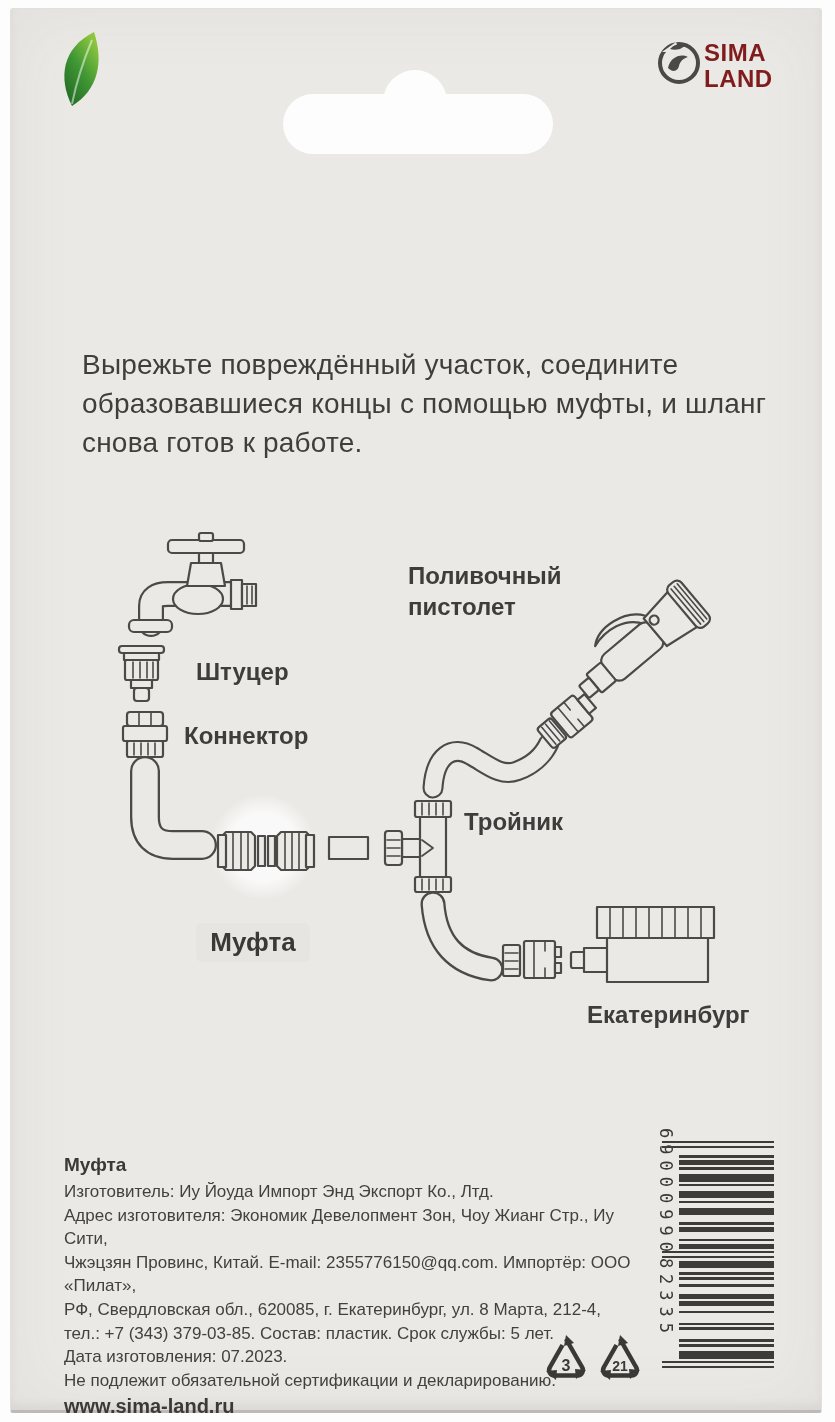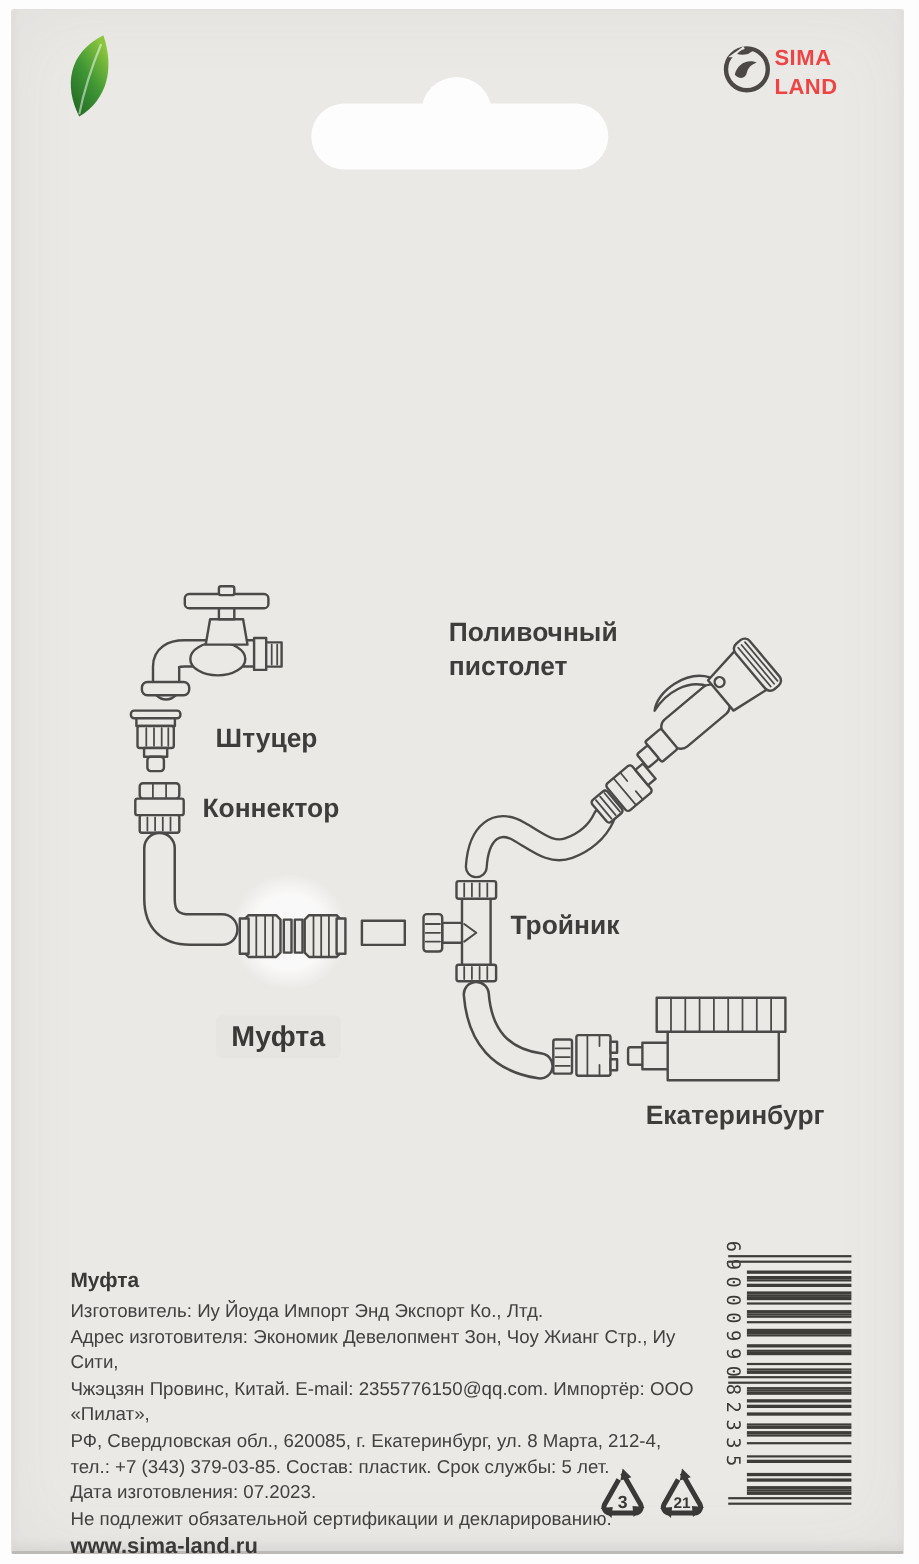--- a/index.html
+++ b/index.html
@@ -4,33 +4,33 @@
 <style>
   html,body{margin:0;padding:0;background:#ffffff;}
   .page{position:relative;width:835px;height:1422px;background:#fdfdfd;overflow:hidden;
         font-family:"Liberation Sans","DejaVu Sans",sans-serif;color:#403e3c;}
   .abs{position:absolute;}
   .card{left:10px;top:8px;width:810px;height:1401px;background:#ebe9e6;border-radius:3px;
         border:1px solid #e2e0dc;border-bottom:3px solid #bdbab5;
         box-shadow:inset 0 0 70px rgba(120,115,105,0.07), inset 0 -6px 10px rgba(0,0,0,0.05);}
   
   .brand-text{left:100px;top:42px;font-size:39px;font-weight:700;letter-spacing:1px;color:#3b3a38;}
-  .sima-text{left:704px;top:40px;font-size:20px;font-weight:700;line-height:26px;letter-spacing:0.5px;
-             color:#ef4444;white-space:pre-line;}
+  .sima-text{left:704px;top:40px;font-size:24px;font-weight:700;line-height:26px;letter-spacing:0.5px;
+             color:#7f1d1d;white-space:pre-line;}
   .slot-rect{left:283px;top:94px;width:270px;height:60px;background:#fdfdfd;border-radius:30px;}
   .slot-bump{left:383px;top:70px;width:64px;height:64px;background:#fdfdfd;border-radius:50%;}
   
   .para{left:82px;font-size:28px;line-height:39px;letter-spacing:0.2px;color:#403e3c;white-space:pre-line;}
   .p1{top:230px;} .p2{top:345px;}
   
   .dlabel{font-size:24px;font-weight:600;color:#3f3d3b;white-space:pre-line;}
   .lbl-shtutser{left:172px;top:658px;margin-left:24px;}
   .lbl-konnektor{left:184px;top:722px;text-align:center;}
   .lbl-gun{left:408px;top:560px;line-height:31px;}
-  .lbl-troynik{left:464px;top:828px;}
+  .lbl-troynik{left:464px;top:808px;}
   .lbl-dozhd{left:587px;top:1001px;}
   .mufta-highlight{left:210px;top:795px;width:106px;height:104px;border-radius:50%;
       background:radial-gradient(circle, rgba(255,255,255,0.75) 45%, rgba(255,255,255,0) 72%);}
   .mufta-box{left:196px;top:923px;width:114px;height:39px;background:#e7e5e2;border-radius:6px;
       display:flex;align-items:center;justify-content:center;font-size:26px;font-weight:700;color:#3b3937;}
   
   .details{left:64px;top:1152px;width:595px;color:#434140;}
   .sku{font-size:19px;font-weight:700;line-height:26px;color:#3b3937;}
   .pname{font-size:19px;font-weight:700;line-height:25px;color:#3b3937;}
   .info{font-size:17px;line-height:23.6px;white-space:pre-line;margin-top:3px;}
@@ -67,20 +67,23 @@
     <path d="M6,12 L20,2 L24,12 Z" fill="#ebe9e6"></path>
     <path d="M14,9 C18,4 25,3 29,6 L24,9 C20,10 17,10 14,9 Z" fill="#4c4845"></path>
     <path d="M12,28 C14,18 24,13 32,17 C28,18 24,21 23,26 C22,31 17,33 12,28 Z" fill="#4c4845"></path>
   </svg>
   <div class="abs sima-text">SIMA
 LAND</div>
 
   <div class="abs slot-bump"></div>
   <div class="abs slot-rect"></div>
 
+  <div class="abs para p2">Вырежьте повреждённый участок, соедините
+образовавшиеся концы с помощью муфты, и шланг
+снова готов к работе.</div>
 
   <div class="abs mufta-highlight"></div>
 
   <svg class="abs diagram-svg" width="835" height="1422" viewBox="0 0 835 1422" fill="none" stroke="#4b4a48" stroke-width="2.2" stroke-linejoin="round" stroke-linecap="round">
 
     <g>
       <path d="M151,624 L151,606 Q151,594 168,594 L233,594" stroke-width="26"></path>
       <path d="M151,624 L151,606 Q151,594 168,594 L233,594" stroke="#ebe9e6" stroke-width="21.6"></path>
       <ellipse cx="198" cy="599" rx="25" ry="15" fill="#ebe9e6"></ellipse>
       <path d="M191,563 H221 L225,586 H187 Z" fill="#ebe9e6"></path>

